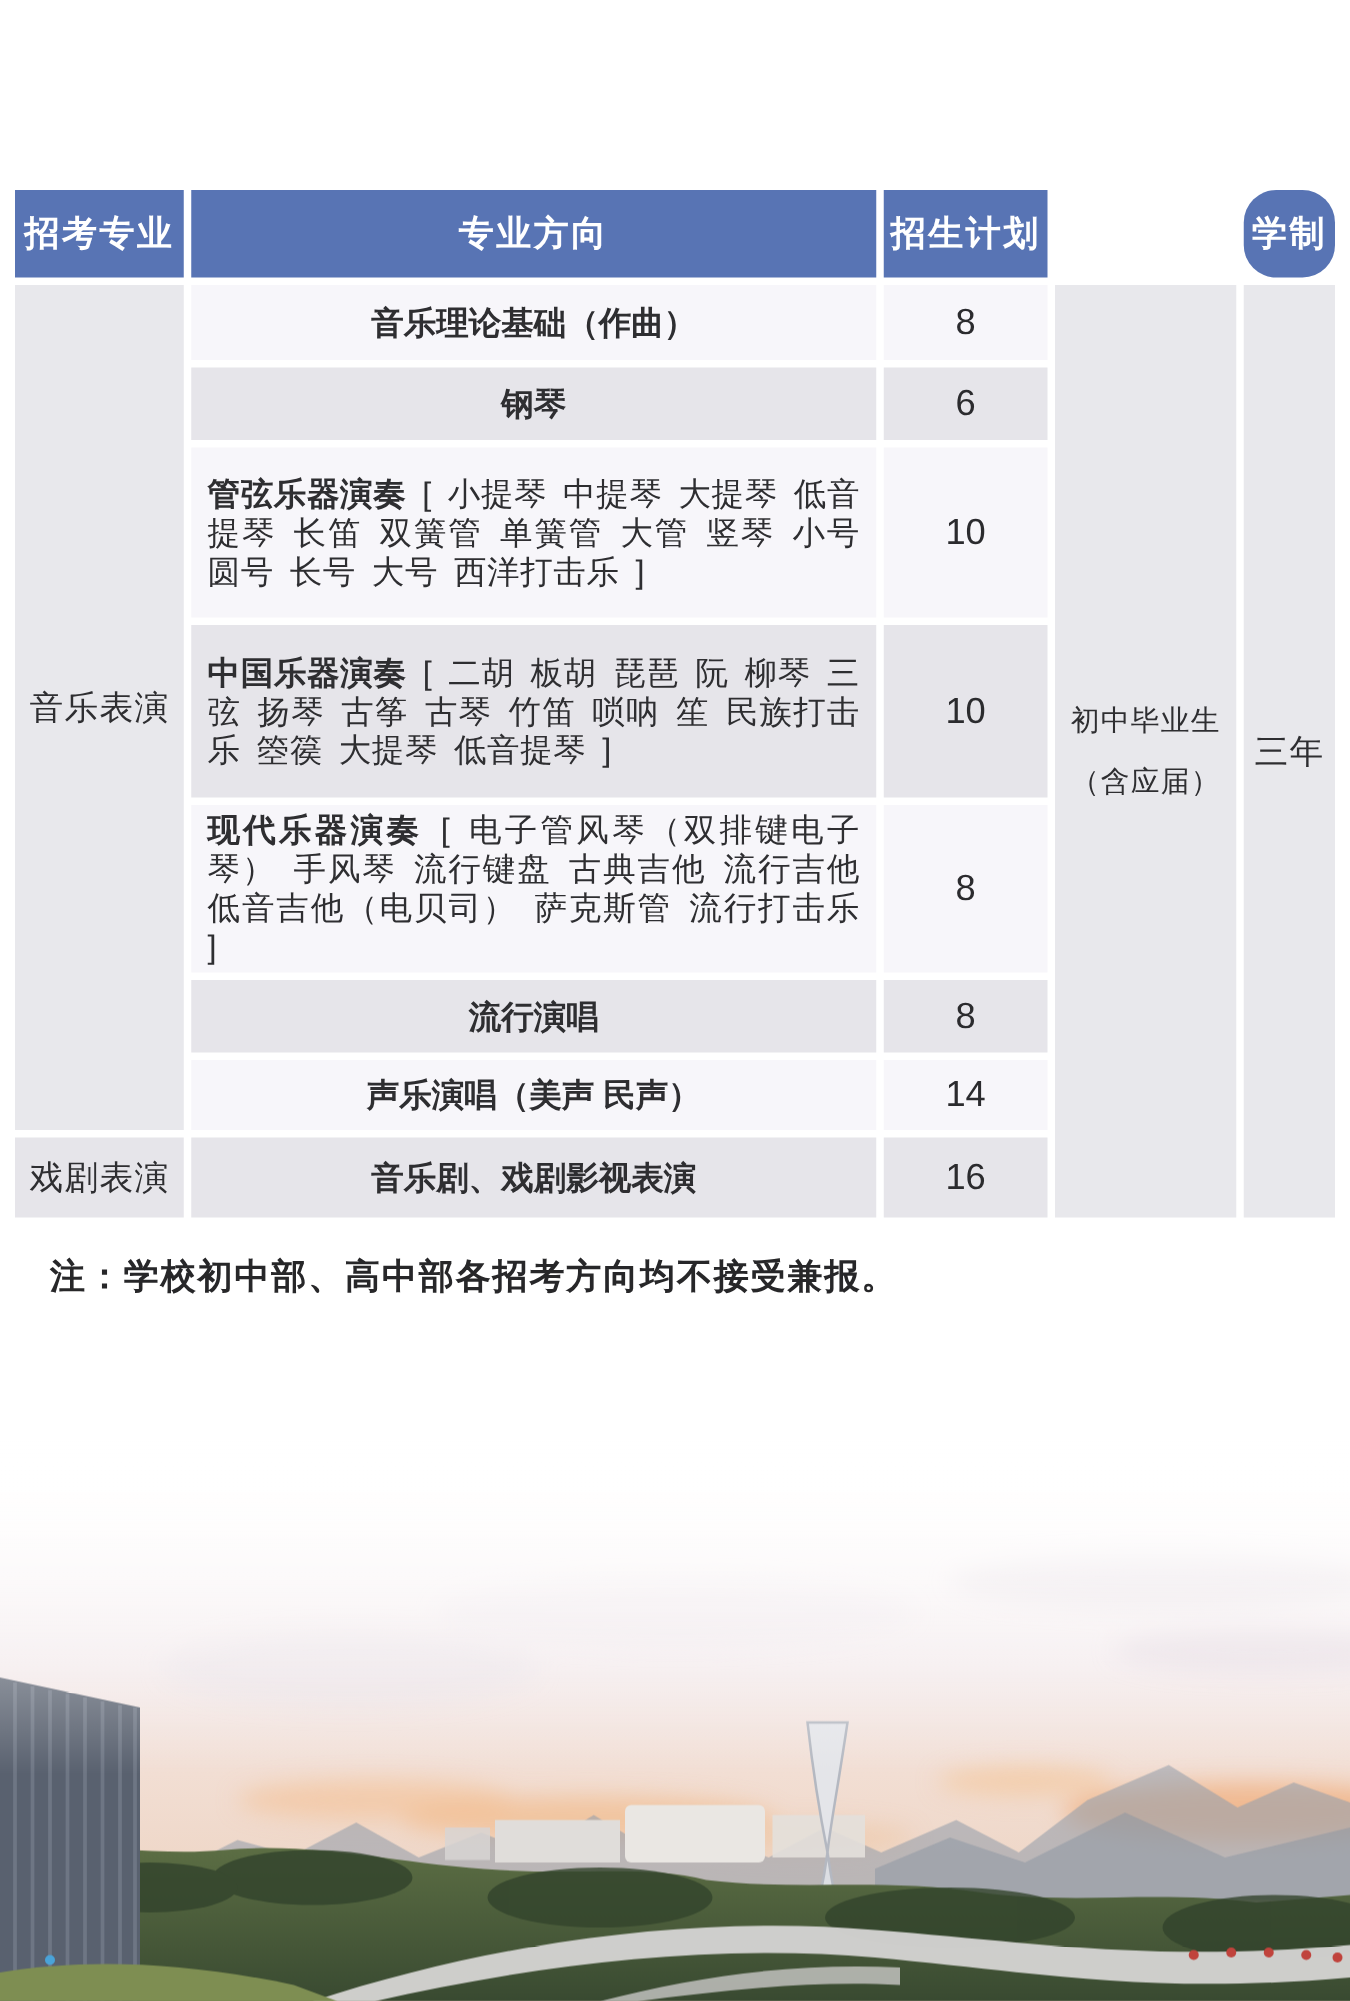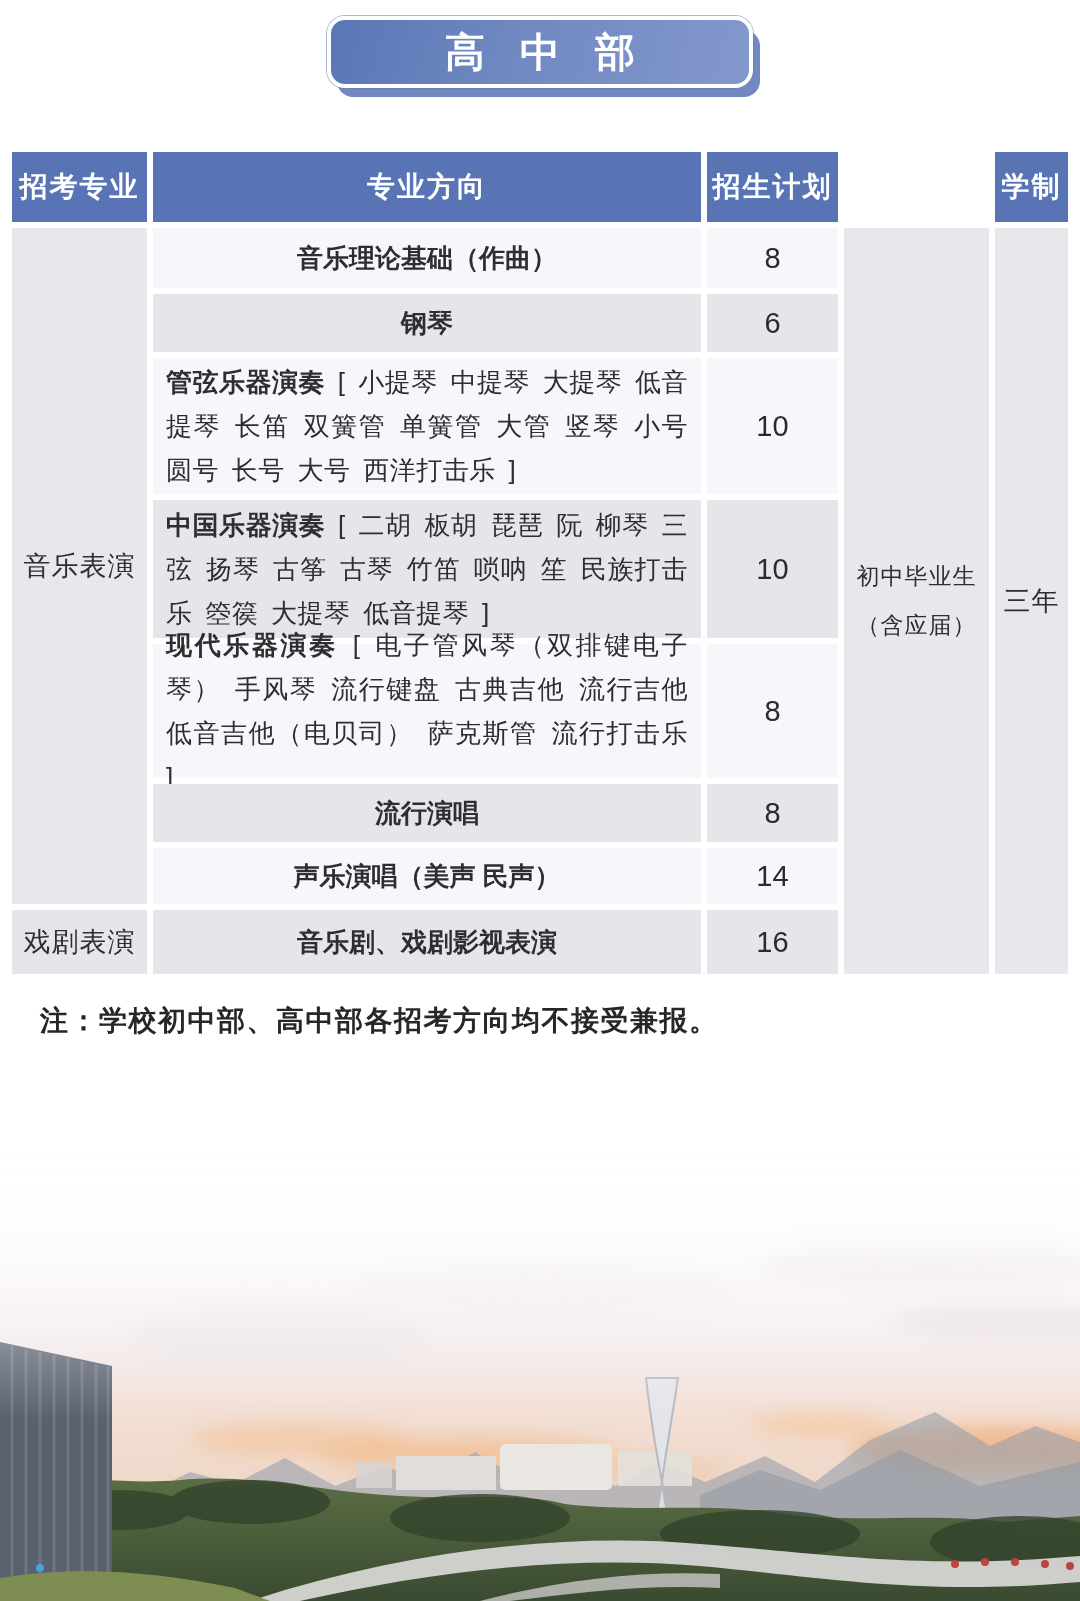--- a/index.html
+++ b/index.html
@@ -42,28 +42,28 @@
   .cell {
     color:#2e2e31; font-size:26px;
     display:flex; align-items:center; justify-content:center;
     text-align:center;
   }
   .light  { background:#f7f6fa; }
   .gray   { background:#e6e5ea; }
   .merged { background:#e8e8ec; }
   .dir b  { font-weight:bold; }
   .dir-long { justify-content:flex-start; padding:0 13px; text-align:justify; }
-  .dir-long .txt { width:100%; line-height:44px; word-spacing:5px; letter-spacing:.5px; }
+  .dir-long .txt { width:100%; line-height:31px; word-spacing:5px; letter-spacing:.5px; }
   .plan { font-size:29px; color:#2b2b2e; }
   .cat  { font-size:27px; letter-spacing:1px; }
   .tgt  { flex-direction:column; gap:18px; font-size:23px; letter-spacing:1px; }
   .dur  { font-size:27px; letter-spacing:1px; }
 
   
-  .h1 { grid-area:1/1; } .h2 { grid-area:1/2; } .h3 { grid-area:1/3; } .h4 { grid-area:1/4; } .h5 { grid-area:1/5; }
+  .h1 { grid-area:1/1; } .h2 { grid-area:1/2; } .h3 { grid-area:1/3; } .h4 { grid-area:1/4; } .h5 { grid-area:1/5;border-radius:26px; }
   .cat1 { grid-area:2/1/9/2; } .cat2 { grid-area:9/1/10/2; }
   .d1 { grid-area:2/2; } .d2 { grid-area:3/2; } .d3 { grid-area:4/2; } .d4 { grid-area:5/2; }
   .d5 { grid-area:6/2; } .d6 { grid-area:7/2; } .d7 { grid-area:8/2; } .d8 { grid-area:9/2;font-family:Liberation Serif, serif; }
   .p1 { grid-area:2/3; } .p2 { grid-area:3/3; } .p3 { grid-area:4/3; } .p4 { grid-area:5/3; }
   .p5 { grid-area:6/3; } .p6 { grid-area:7/3; } .p7 { grid-area:8/3; } .p8 { grid-area:9/3; }
   .tgt { grid-area:2/4/10/5; }
   .dur { grid-area:2/5/10/6; }
 
   
   .note {
@@ -73,24 +73,20 @@
 
   
   .photo { position:absolute; left:0; top:1150px; width:1080px; height:451px; }
   .photo svg { display:block; width:100%; height:100%; }
 </style>
 </head>
 <body>
 
 <div class="page">
 
-  <div class="banner-wrap">
-    <div class="banner-back"></div>
-    <div class="banner-front">高 中 部</div>
-  </div>
 
   <div class="grid">
 
     <div class="th h1">招考专业</div>
     <div class="th h2">专业方向</div>
     <div class="th h3">招生计划</div>
     <div class="th h5">学制</div>
 
     <div class="cell merged cat cat1">音乐表演</div>
     <div class="cell gray   cat cat2">戏剧表演</div>

